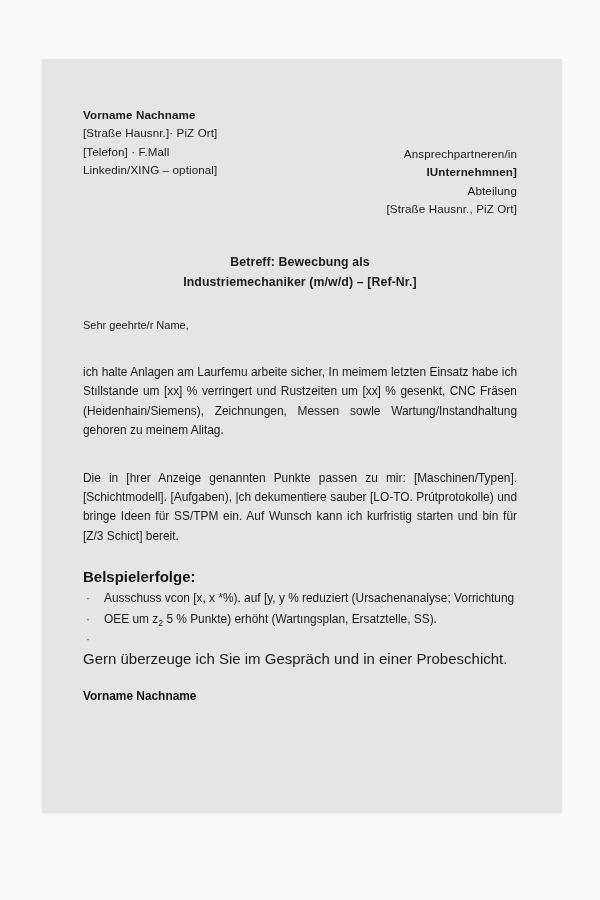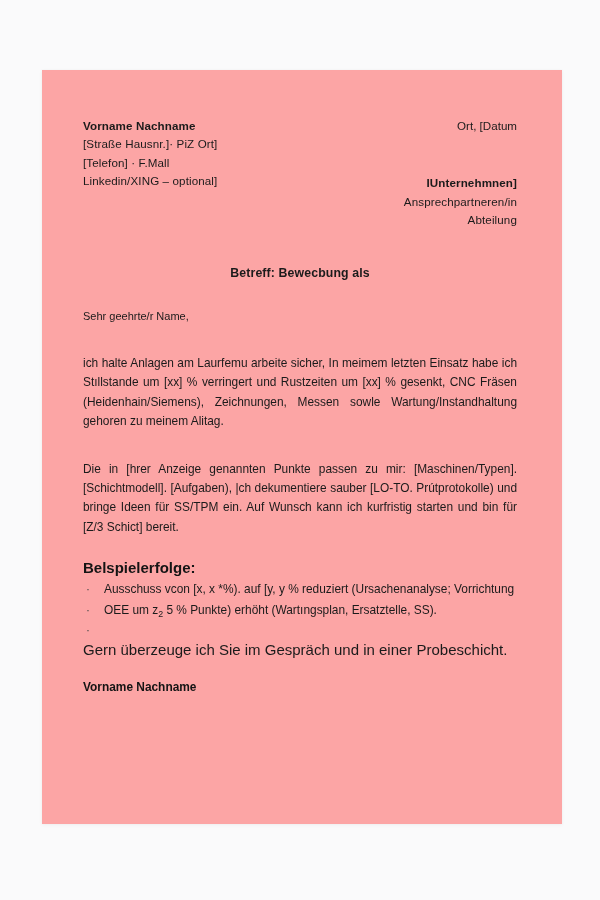--- a/index.html
+++ b/index.html
@@ -18,24 +18,24 @@
   .page-wrap {
     position: relative;
     width: 600px;
     height: 900px;
   }
 
   
   .sheet {
     position: absolute;
     left: 42px;
-    top: 70px;
+    top: 59px;
     width: 520px;
     height: 754px;
-    background: #fca5a5;
+    background: #e5e5e5;
     box-shadow: 0 1px 4px rgba(0,0,0,0.045), 0 0 0 0.5px rgba(0,0,0,0.02);
   }
 
   .content {
     position: absolute;
     left: 41px;   
     top: 47px;    
     width: 434px; 
   }
 
@@ -177,32 +177,33 @@
       <div class="header-row">
 
         <div class="sender">
           <div class="line bold">Vorname Nachname</div>
           <div class="line">[Straße Hausnr.]· PiZ Ort]</div>
           <div class="line">[Telefon] · F.Mall</div>
           <div class="line">Linkedin/XING – optional]</div>
         </div>
 
         <div class="recipient-col">
-          <div class="date-line">Ort, [Datum</div>
           <div class="recipient-block">
+            <div class="line">Ansprechpartneren/in</div>
             <div class="line bold">IUnternehmnen]</div>
-            <div class="line">Ansprechpartneren/in</div>
             <div class="line">Abteilung</div>
+            <div class="line">[Straße Hausnr., PiZ Ort]</div>
           </div>
         </div>
 
       </div>
 
       <div class="subject">
         <div class="line">Betreff: Bewecbung als</div>
+        <div class="line">Industriemechaniker (m/w/d) – [Ref-Nr.]</div>
       </div>
 
       <div class="salutation">Sehr geehrte/r Name,</div>
 
       <div class="para justified">
         <p>ich halte Anlagen am Laurfemu  arbeite sicher, In meimem letzten Einsatz habe ich Stıllstande um [xx] % verringert und Rustzeiten um [xx] % gesenkt, CNC Fräsen (Heidenhain/Siemens), Zeichnungen, Messen sowle Wartung/Instandhaltung gehoren zu meinem Alitag.</p>
       </div>
 
       <div class="para justified">
         <p>Die in [hrer Anzeige genannten Punkte passen zu mir: [Maschinen/Typen]. [Schichtmodell]. [Aufgaben), |ch dekumentiere sauber [LO-TO. Prútprotokolle) und bringe Ideen für SS/TPM ein. Auf Wunsch kann ich kurfristig starten und bin für [Z/3 Schict] bereit.</p>

